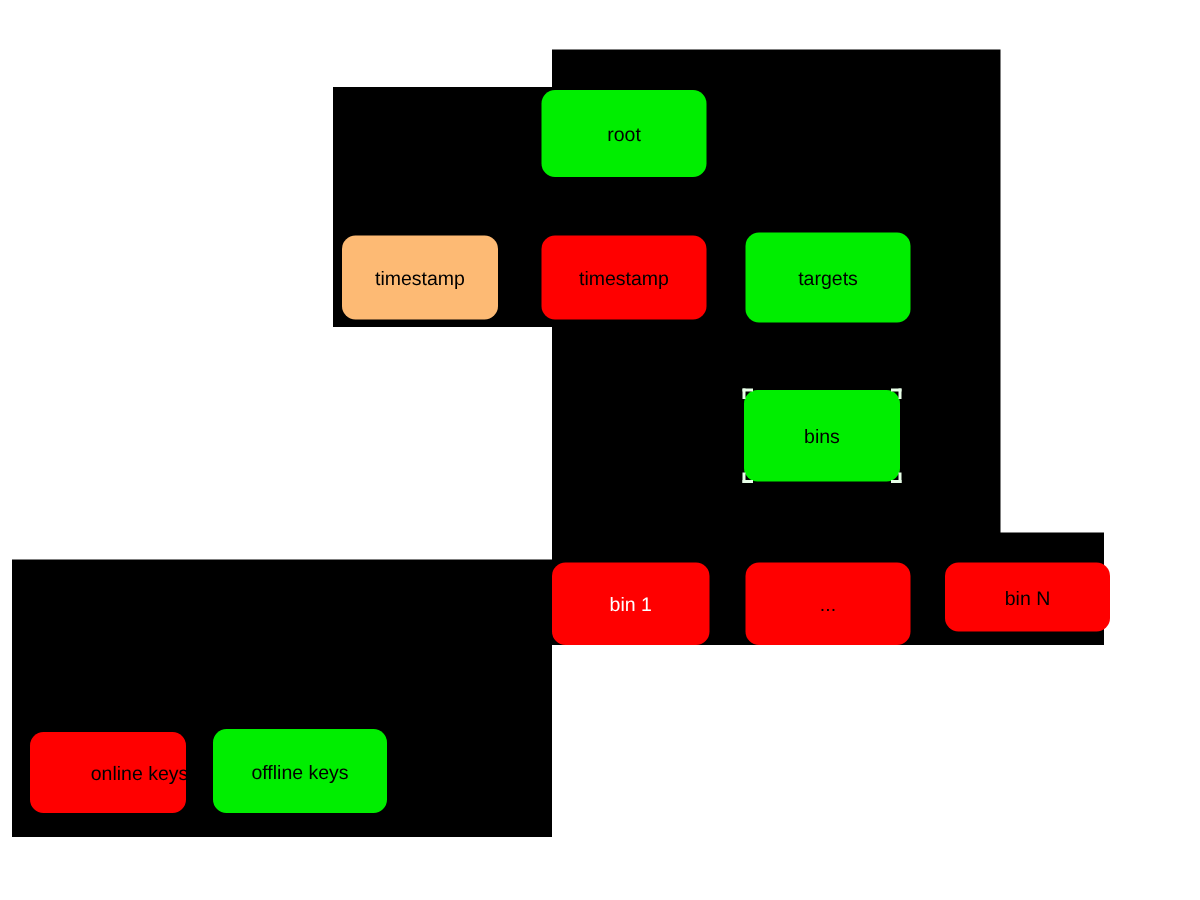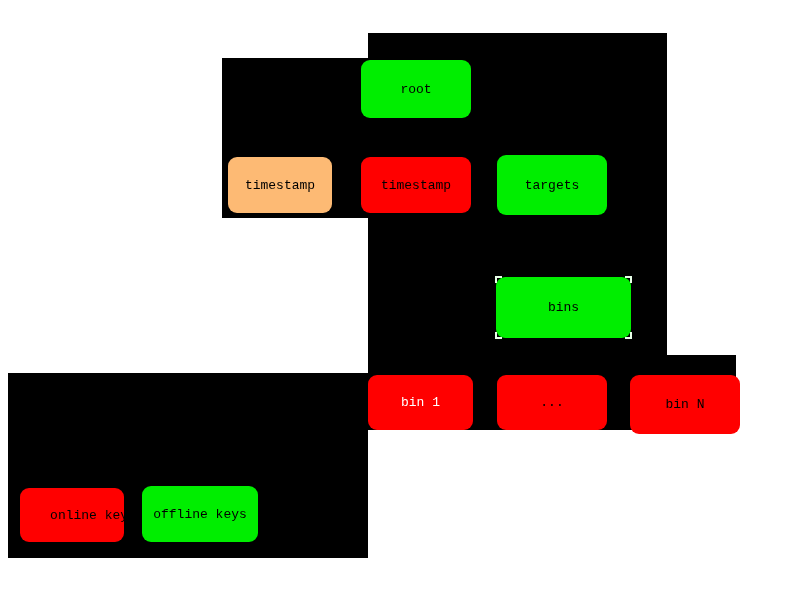--- a/index.html
+++ b/index.html
@@ -6,21 +6,21 @@
     margin: 0;
     padding: 0;
     background: #ffffff;
   }
   #canvas {
     position: relative;
     width: 800px;
     height: 600px;
     background: #ffffff;
     overflow: hidden;
-    font-family: Liberation Mono, monospace;
+    font-family: Liberation Sans, sans-serif;
   }
   .panel {
     position: absolute;
     background: #000000;
   }
   .node {
     position: absolute;
     display: flex;
     align-items: center;
     justify-content: center;
@@ -69,34 +69,34 @@
       </div>
       <div class="node red" style="left: 228px; top: 157px; width: 104px; height: 56px; background: #fdba74;">
         <span style="color: rgb(0, 0, 0);">timestamp</span>
       </div>
       <div class="node red" style="left: 361px; top: 157px; width: 110px; height: 56px; background: rgb(255, 0, 0);">
         <span style="color: rgb(0, 0, 0);">timestamp</span>
       </div>
       <div class="node green" style="left: 497px; top: 155px; width: 110px; height: 60px; background: rgb(0, 238, 0);">
         <span style="color: rgb(0, 0, 0);">targets</span>
       </div>
-      <div class="node green selected" style="left: 496px; top: 277px; width: 135px; height: 61px; background: rgb(0, 238, 0);">
+      <div class="node green selected" style="left: 496px; top: 260px; width: 104px; height: 61px; background: rgb(0, 238, 0);">
         <span style="color: rgb(0, 0, 0);">bins</span>
         <span class="handle tl"></span>
         <span class="handle tr"></span>
         <span class="handle bl"></span>
         <span class="handle br"></span>
       </div>
       <div class="node red" style="left: 368px; top: 375px; width: 105px; height: 55px; background: rgb(255, 0, 0);">
         <span style="color: #ffffff;">bin 1</span>
       </div>
       <div class="node red" style="left: 497px; top: 375px; width: 110px; height: 55px; background: rgb(255, 0, 0);">
         <span style="color: rgb(0, 0, 0);">...</span>
       </div>
-      <div class="node red" style="left: 630px; top: 375px; width: 110px; height: 59px; background: rgb(255, 0, 0);">
+      <div class="node red" style="left: 630px; top: 375px; width: 110px; height: 46px; background: rgb(255, 0, 0);">
         <span style="color: rgb(0, 0, 0);">bin N</span>
       </div>
       <div class="node red" style="left: 20px; top: 488px; width: 104px; height: 54px; background: rgb(255, 0, 0); padding-left: 42px;">
         <span style="color: rgb(0, 0, 0);">online keys</span>
       </div>
       <div class="node green" style="left: 142px; top: 486px; width: 116px; height: 56px; background: rgb(0, 238, 0);">
         <span style="color: rgb(0, 0, 0);">offline keys</span>
       </div>
     </div>
 </div>

